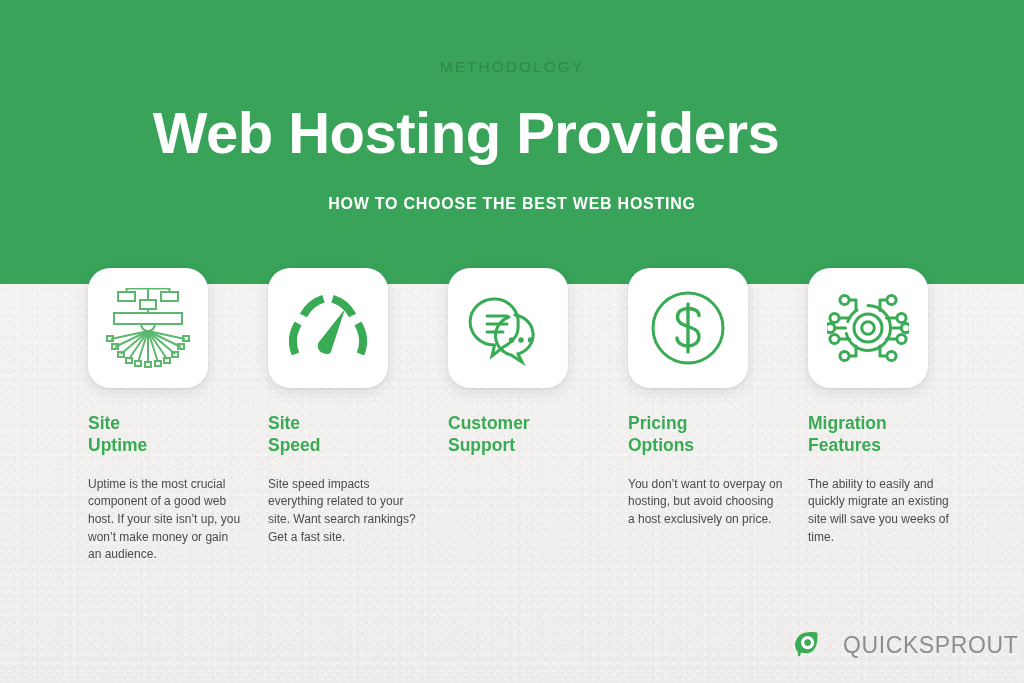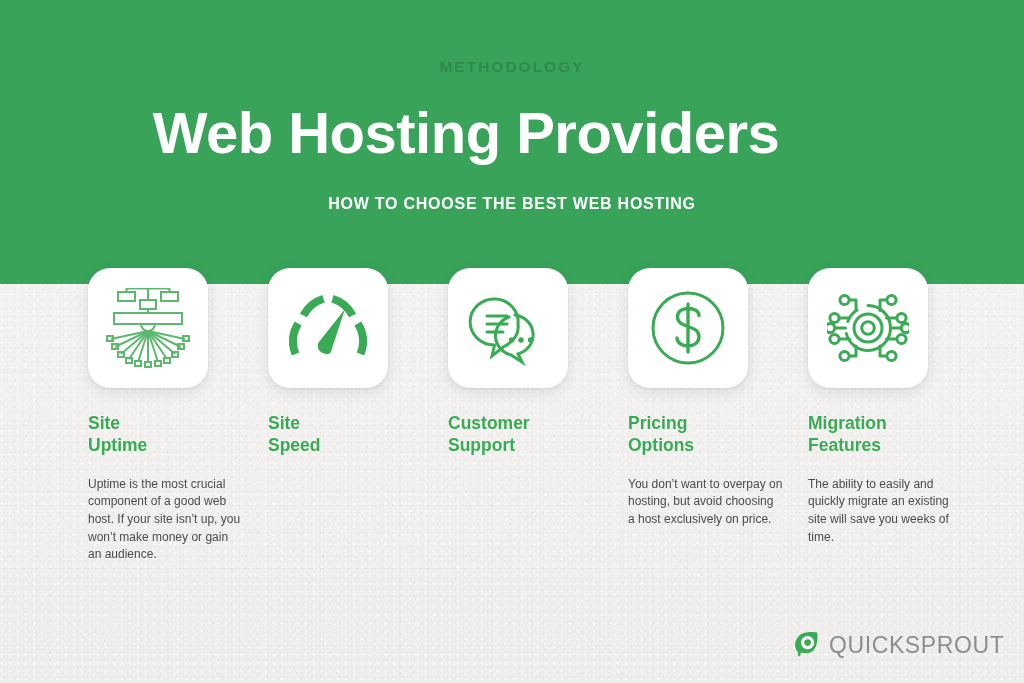--- a/index.html
+++ b/index.html
@@ -26,21 +26,21 @@
   }
 
   
   .header-band {
     position:absolute; left:0; top:0; width:1024px; height:284px;
     background:#38a359;
   }
   .kicker {
     position:absolute; left:0; top:58px; width:1024px;
     text-align:center;
-    font-size:15.5px; font-weight:bold; letter-spacing:2.0px;
+    font-size:15.5px; font-weight:normal; letter-spacing:2.0px;
     color:#2f8a4b;
   }
   .headline {
     position:absolute; left:0; top:103px; width:932px;
     text-align:center;
     font-size:58px; font-weight:bold; letter-spacing:-.5px;
     color:#ffffff;
     line-height:1.05;
   }
   .subhead {
@@ -84,21 +84,21 @@
   .col-body {
     margin-top:19px;
     font-size:12px;
     color:#4b4b4b;
     line-height:1.47;
   }
 
   
   .logo {
     position:absolute; left:793px; top:630px;
-    display:flex; align-items:center; gap:9px;
+    display:flex; align-items:center; gap:23px;
   }
   .logo-word {
     font-size:23px; letter-spacing:.6px; color:#8d8d8d;
     font-weight:normal;
   }
 </style>
 </head>
 <body>
 
 <div id="infographic">
@@ -164,20 +164,21 @@
               <path d="M14.4 23.5 A34 34 0 0 1 34.5 6.8"></path>
               <path d="M43.5 6.8 A34 34 0 0 1 63.6 23.5"></path>
               <path d="M68.8 31.5 A34 34 0 0 1 71.5 62"></path>
             </g>
             <path d="M39 62 C31 62 27 56.5 29.5 50.5 L56 17 L42.5 58 C41.8 60.6 40.8 62 39 62 Z" fill="#3aab55"></path>
           </svg>
         </span>
       </div>
       <div class="col-title">Site
 Speed</div>
+      <div class="col-body">Site speed impacts everything related to your site. Want search rankings? Get a fast site.</div>
     </div>
 
     <div class="col col-2">
       <div class="icon-card">
         <span>
           <svg width="84" height="80" viewBox="0 0 84 80">
             <g fill="none" stroke="#3aab55" stroke-width="3" stroke-linecap="round">
               <path d="M52 36.5 A24 23 0 1 0 28.5 57 L26 68 L38 58.5
                        A31 23 0 0 0 52 36.5 Z"></path>
               <path d="M21 28 H41"></path>

